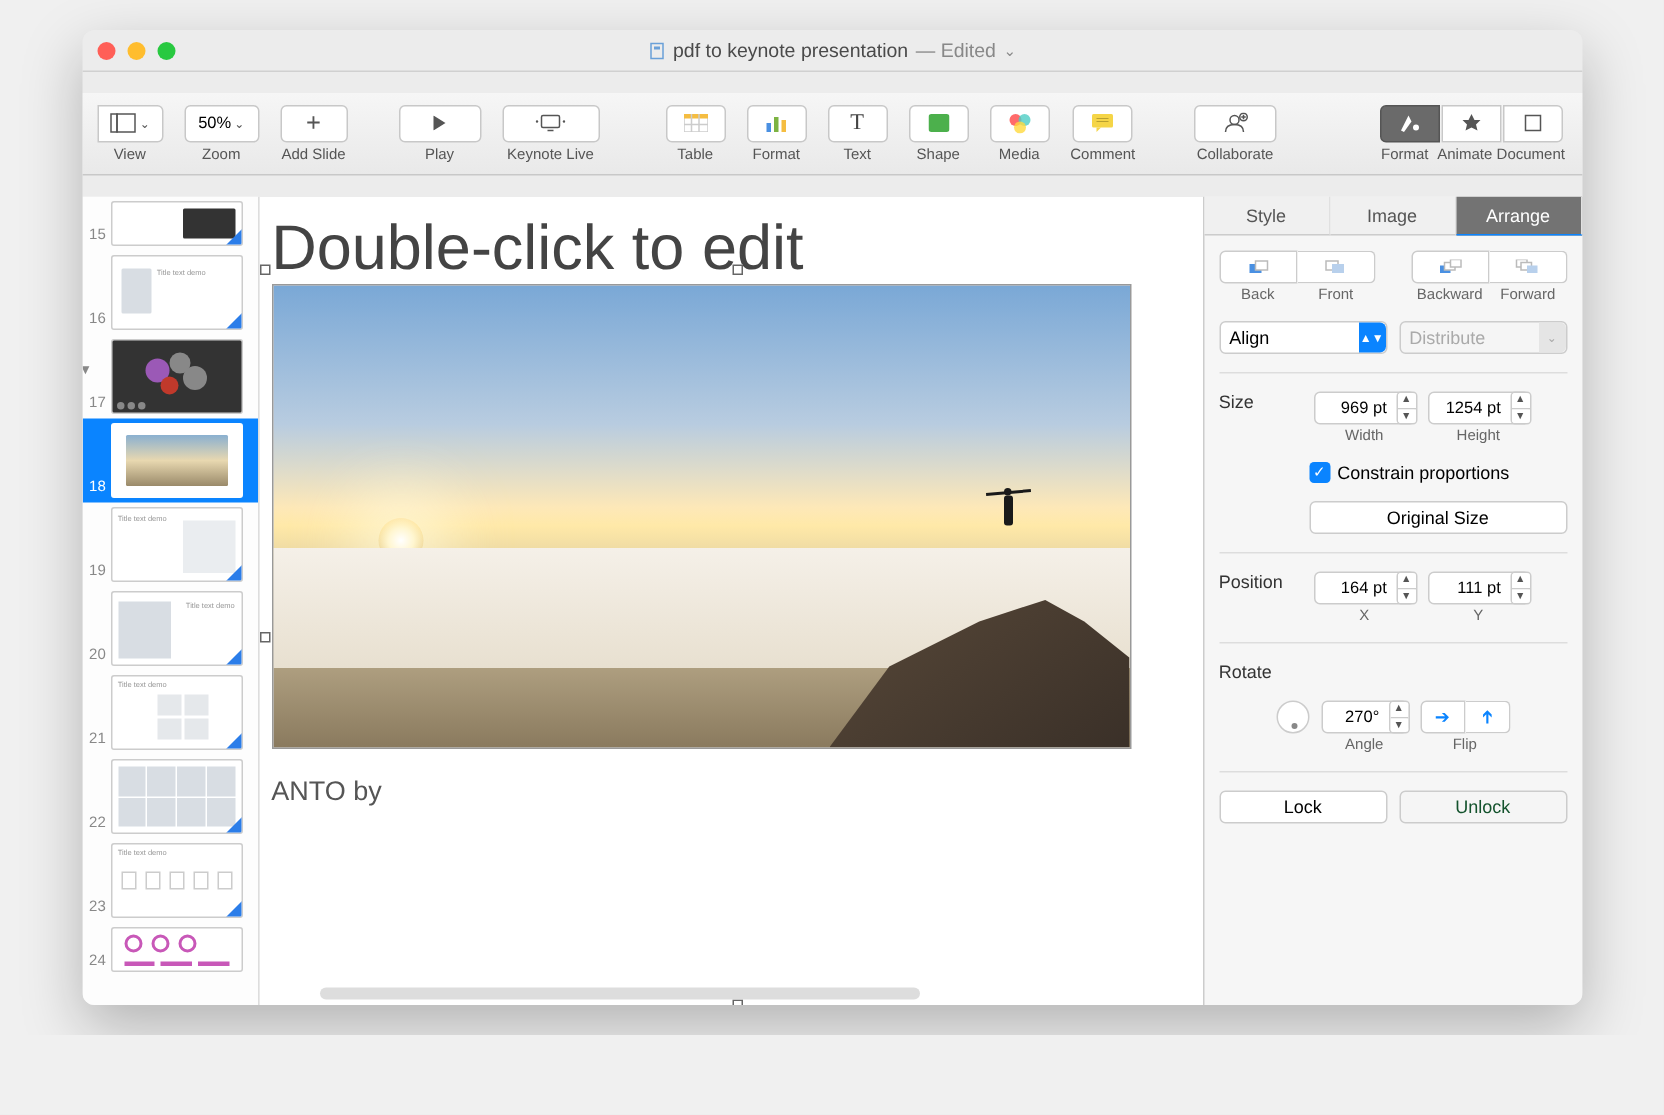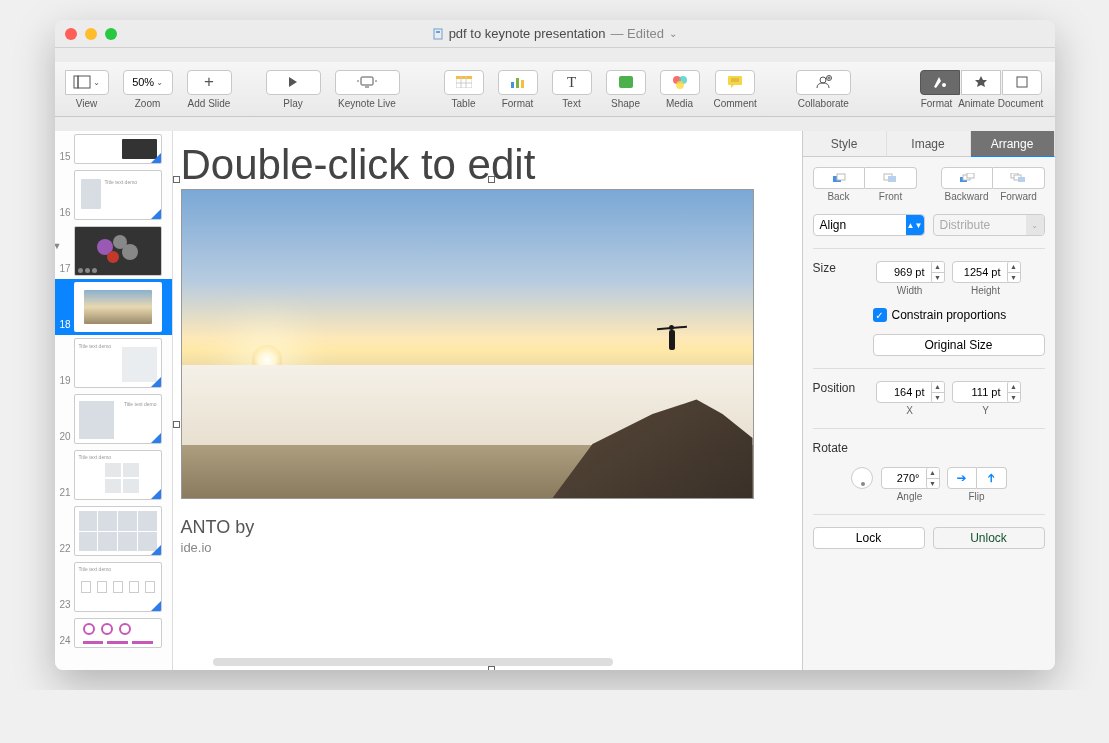--- a/index.html
+++ b/index.html
@@ -404,21 +404,20 @@
           <div class="sun"></div>
           <div class="clouds"></div>
           <div class="rock"></div>
           <div class="person">
               <div class="arms"></div>
               <div class="head"></div>
               <div class="body"></div>
             </div>
         </div>
         <div class="sub1">ANTO by</div>
-        <div class="sub2">ide.io</div>
       </div>
       <div class="hscroll"></div>
     </div>
 
     <div class="inspector">
       <div class="insp-tabs">
         <div class="insp-tab">Style</div>
         <div class="insp-tab">Image</div>
         <div class="insp-tab active">Arrange</div>
       </div>

